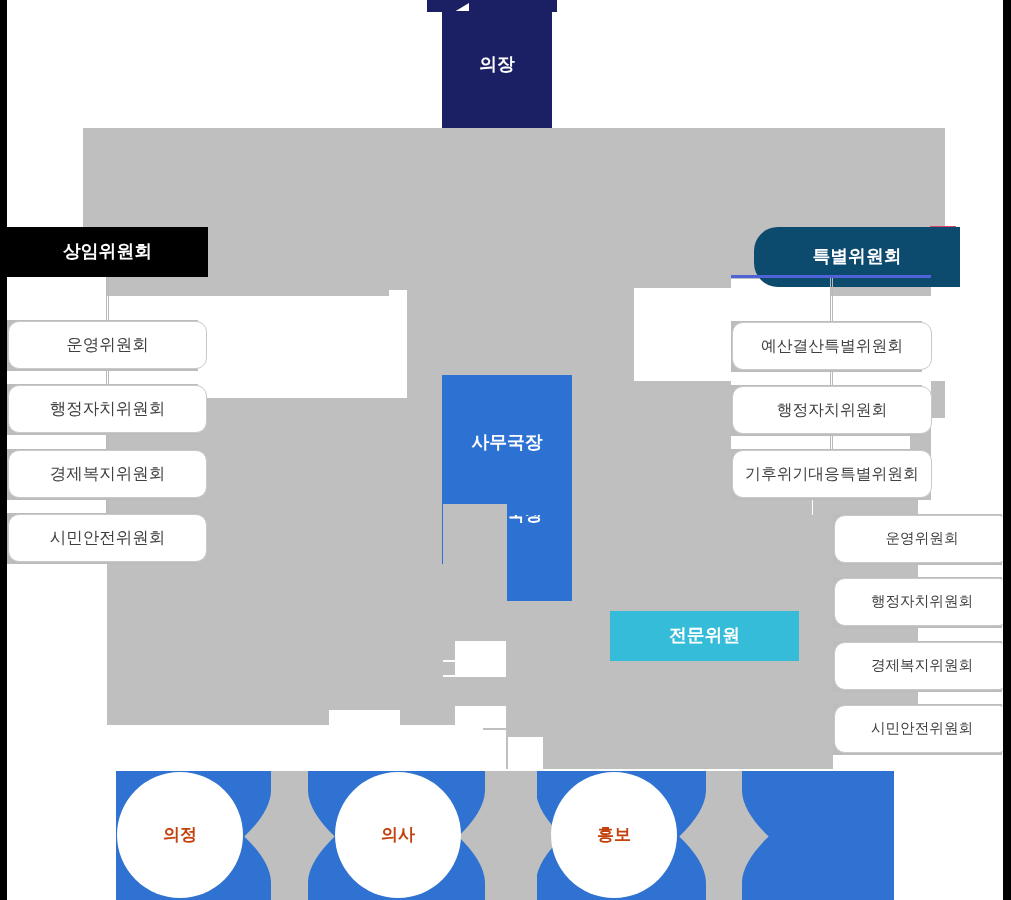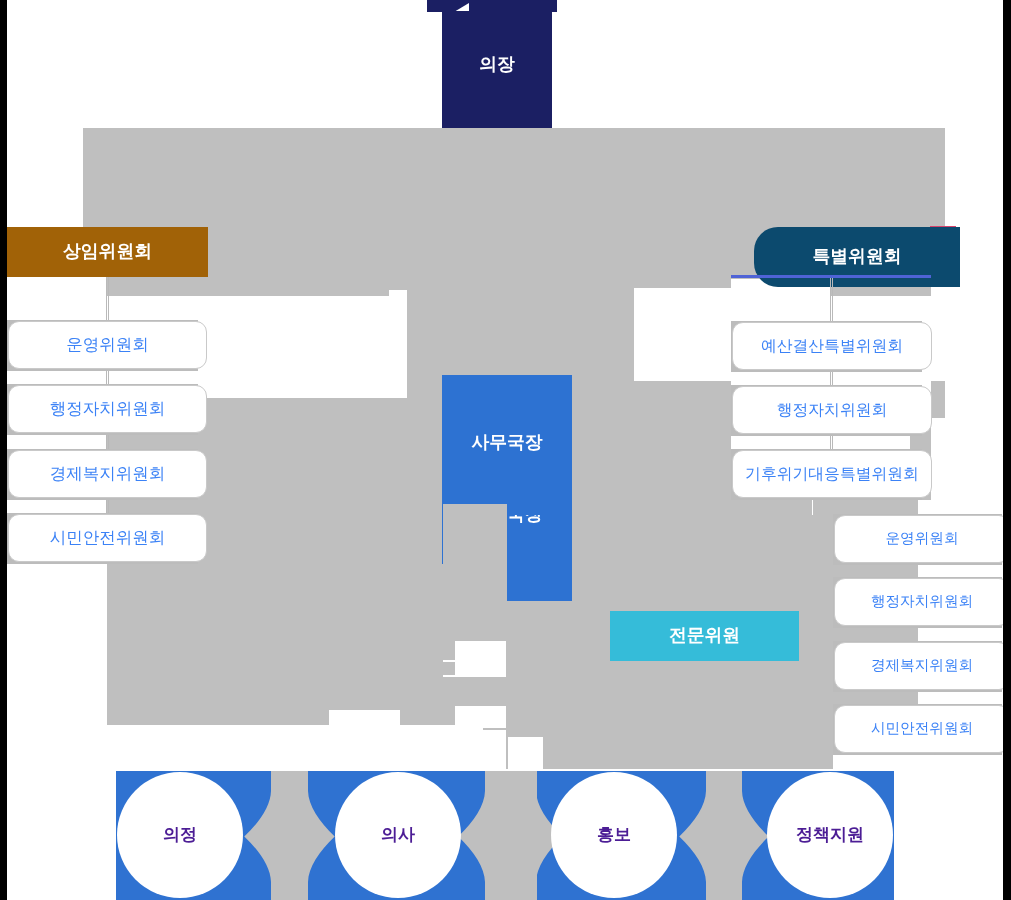--- a/index.html
+++ b/index.html
@@ -11,28 +11,28 @@
   .white{background:#fff;}
   .node{position:absolute;display:flex;align-items:center;justify-content:center;
        color:#fff;font-weight:700;font-size:17.8px;letter-spacing:0;}
 
   
   .pillwrap{position:absolute;}
   .pillwrap .plate{position:absolute;left:0;top:0;width:191px;height:51px;
         background:#bcbcbc;}
   .pillwrap .card{position:absolute;left:1px;top:1px;width:199px;height:48px;
         background:#fff;border:1px solid #c9c9c9;border-radius:11px;box-sizing:border-box;
-        display:flex;align-items:center;justify-content:center;color:#3b82f6;font-size:16.5px;}
+        display:flex;align-items:center;justify-content:center;color:#404040;font-size:16.5px;}
   .sp .plate{width:191px;}
   .sp .card{width:200px;font-size:15.8px;}
   .dup .plate{width:169px;}
   .dup .card{width:176px;font-size:14.6px;}
   .vline{position:absolute;background:#b9b9b9;width:1px;}
   .circ{position:absolute;border-radius:50%;background:#fff;display:flex;
-        align-items:center;justify-content:center;color:#4c1d95;font-weight:700;font-size:17px;}
+        align-items:center;justify-content:center;color:#c2410c;font-weight:700;font-size:17px;}
 </style>
 </head>
 <body>
 
 <div id="stage">
 
   <div class="abs grey" style="left:76px;top:128px;width:862px;height:597px;"></div>
   <div class="abs grey" style="left:499px;top:725px;width:327px;height:44px;"></div>
 
   <div class="abs white" style="left:0px;top:277px;width:100px;height:448px;"></div>
@@ -56,21 +56,21 @@
 
   <div class="abs" style="left:420px;top:0px;width:130px;height:12px;background:#1b1f63;"></div>
   <div class="abs" style="left:447px;top:3px;width:15px;height:9px;background:#fff;
        clip-path:polygon(100% 0,100% 100%,0 100%);"></div>
   <div class="node" style="left:435px;top:11px;width:110px;height:117px;background:#1b1f63;
        align-items:flex-start;padding-top:42px;box-sizing:border-box;">
     <span>의장</span>
   </div>
 
 
-  <div class="node" style="left:0px;top:227px;width:201px;height:50px;background:#a16207;">
+  <div class="node" style="left:0px;top:227px;width:201px;height:50px;background:#000000;">
     <span>상임위원회</span>
   </div>
 
   <div class="abs" style="left:923px;top:226px;width:26px;height:2px;background:#d6436b;"></div>
   <div class="node" style="left:747px;top:227px;width:206px;height:60px;background:#0c4a6e;
        border-radius:24px 0 0 24px;">
     <span>특별위원회</span>
   </div>
   <div class="abs" style="left:724px;top:275px;width:200px;height:3px;background:#4f63d6;"></div>
 
@@ -155,17 +155,14 @@
 
   <div class="circ" style="left:110px;top:772px;width:126px;height:126px;">
     <span>의정</span>
     </div>
   <div class="circ" style="left:544px;top:772px;width:126px;height:126px;">
     <span>홍보</span>
     </div>
   <div class="circ" style="left:328px;top:772px;width:126px;height:126px;">
     <span>의사</span>
     </div>
-  <div class="circ" style="left:760px;top:772px;width:126px;height:126px;">
-    <span>정책지원</span>
-    </div>
 
 </div>
 
 </body></html>

